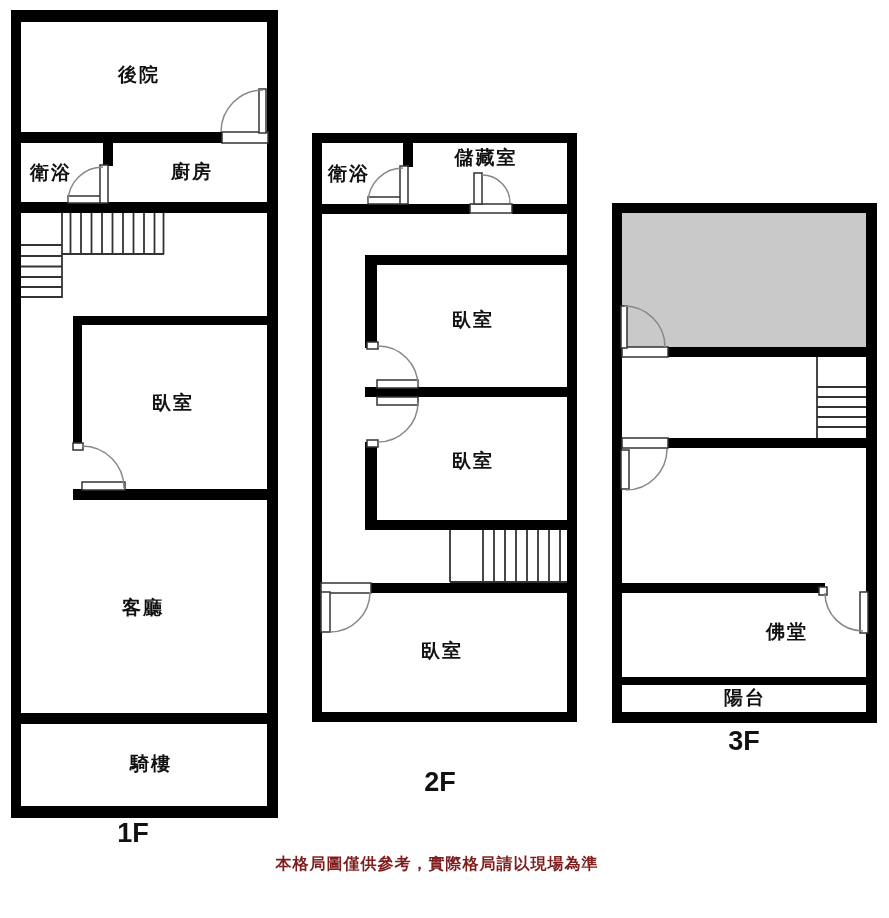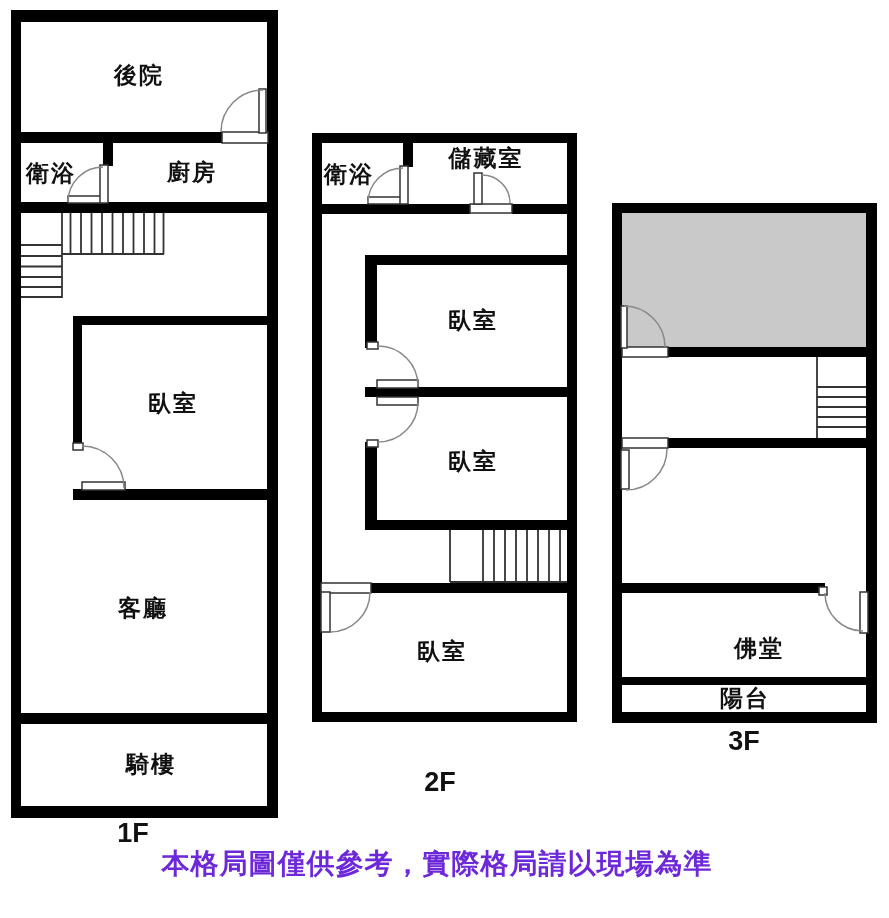--- a/index.html
+++ b/index.html
@@ -5,29 +5,29 @@
   html,body{margin:0;padding:0;background:#ffffff;}
   #canvas{
     position:relative;width:889px;height:918px;background:#ffffff;overflow:hidden;
     font-family:"Liberation Sans", sans-serif;
   }
   .wall{position:absolute;background:#000000;}
   .area-gray{position:absolute;background:#c9c9c9;}
   svg.linework{position:absolute;left:0;top:0;}
   .room-label{
     position:absolute;transform:translate(-50%,-50%);
-    font-size:23px;font-weight:600;color:#111111;white-space:nowrap;letter-spacing:2px;
+    font-size:19px;font-weight:600;color:#111111;white-space:nowrap;letter-spacing:2px;
   }
   .floor-label{
     position:absolute;transform:translate(-50%,-50%);
     font-size:27px;font-weight:600;color:#111111;white-space:nowrap;
   }
   .footer-line{
     position:absolute;transform:translate(-50%,-50%);
-    font-size:28px;font-weight:600;color:#6d28d9;white-space:nowrap;letter-spacing:1px;
+    font-size:16px;font-weight:600;color:#7f1d1d;white-space:nowrap;letter-spacing:1px;
   }
 </style>
 </head>
 <body>
 
 <div id="canvas">
 
   <div>
     <div class="wall" style="left:11px;top:10px;width:267px;height:12px;"></div>
     <div class="wall" style="left:11px;top:10px;width:10px;height:808px;"></div>
@@ -182,19 +182,19 @@
   <div class="room-label" style="left:143px;top:764px;padding-left:16px;">騎樓</div>
   <div class="floor-label" style="left:133px;top:833px;">1F</div>
 
   <div class="room-label" style="left:349px;top:174px;">衛浴</div>
   <div class="room-label" style="left:486px;top:158px;">儲藏室</div>
   <div class="room-label" style="left:473px;top:320px;">臥室</div>
   <div class="room-label" style="left:473px;top:461px;">臥室</div>
   <div class="room-label" style="left:442px;top:651px;">臥室</div>
   <div class="floor-label" style="left:440px;top:742px;margin-top:40px;">2F</div>
 
-  <div class="room-label" style="left:759px;top:632px;margin-top:16px;">佛堂</div>
+  <div class="room-label" style="left:787px;top:632px;">佛堂</div>
   <div class="room-label" style="left:745px;top:698px;">陽台</div>
   <div class="floor-label" style="left:744px;top:741px;">3F</div>
 
   <div class="footer-line" style="left:437px;top:864px;">本格局圖僅供參考，實際格局請以現場為準</div>
 
 </div>
 
 </body></html>

